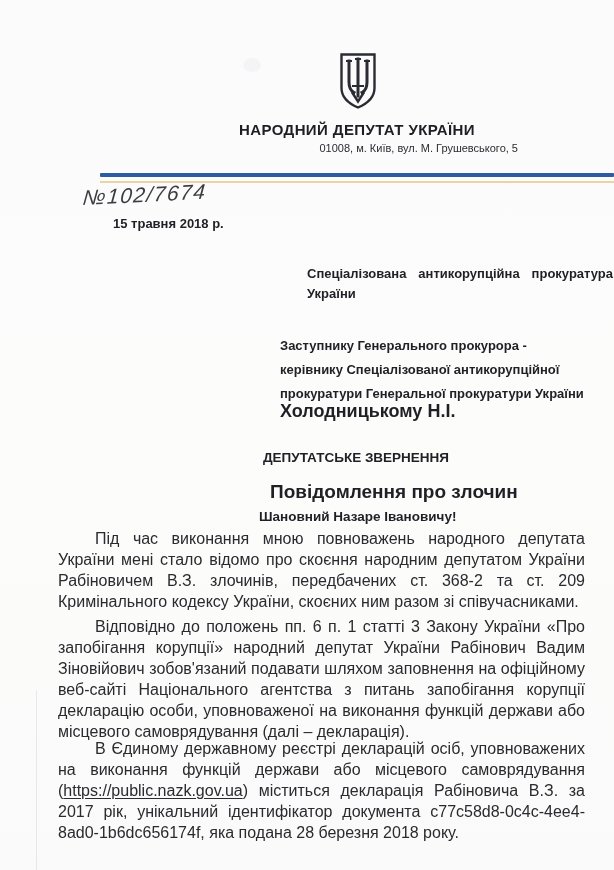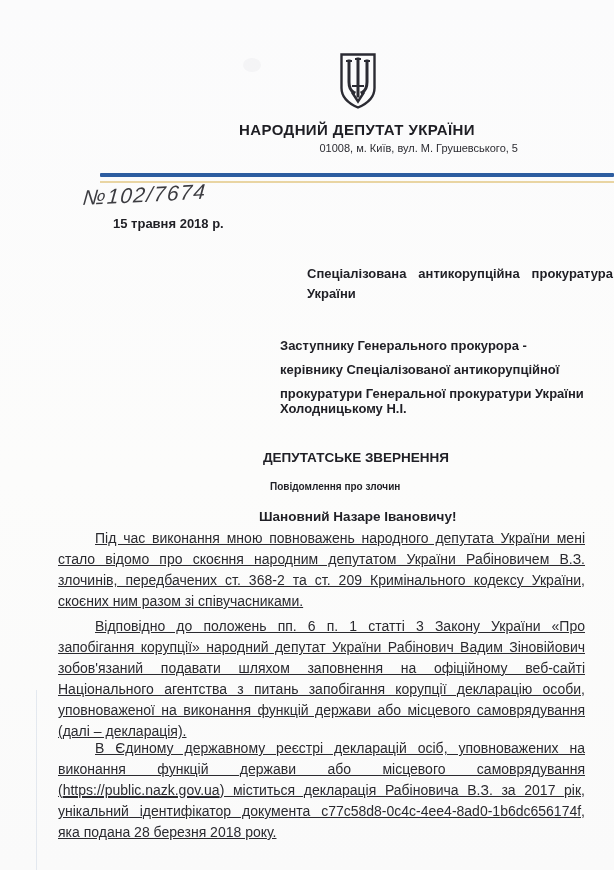--- a/index.html
+++ b/index.html
@@ -40,30 +40,30 @@
   .recipient-office{
     left:280px;top:264px;width:306px;
     font-size:13px;font-weight:bold;line-height:20px;
     text-align:justify;color:#1f1f25;margin-left:27px;
   }
   .recipient-office-address{left:280px;top:304px;font-size:13px;font-weight:bold;color:#1f1f25;}
   .recipient-title{
     left:280px;top:334px;width:310px;
     font-size:13px;font-weight:bold;line-height:24px;color:#1f1f25;
   }
-  .recipient-name{left:280px;top:401px;font-size:13px;font-weight:bold;color:#1f1f25;text-align:center;}
+  .recipient-name{left:280px;top:401px;font-size:18px;font-weight:bold;color:#1f1f25;text-align:center;}
   
   .doc-type{left:263px;top:450px;font-size:13.5px;font-weight:bold;color:#1f1f25;}
-  .doc-subtitle{left:270px;top:481px;font-size:10px;font-weight:bold;color:#1f1f25;text-align:center;}
+  .doc-subtitle{left:270px;top:481px;font-size:19px;font-weight:bold;color:#1f1f25;text-align:center;}
   .salutation{left:259px;top:509px;font-size:13.5px;font-weight:bold;color:#1f1f25;}
   
   .letter-body{
     left:58px;top:528px;width:527px;
-    font-size:14px;line-height:21px;
-    text-align:justify;color:#2a2a2f;text-decoration:underline;
+    font-size:16px;line-height:21px;
+    text-align:justify;color:#2a2a2f;
   }
   .letter-body p{margin:0;text-indent:37px;}
   .letter-body p + p{margin-top:4px;}
   .letter-body p.p3{margin-top:-4px;}
   .printed-link{text-decoration:underline;text-underline-offset:2px;}
   
   .scan-line{left:36px;top:690px;width:1px;height:180px;background:rgba(110,140,185,.16);}
   .scan-smudge{left:243px;top:58px;width:18px;height:14px;background:rgba(120,120,140,.05);border-radius:50%;}
 </style>
 </head>

